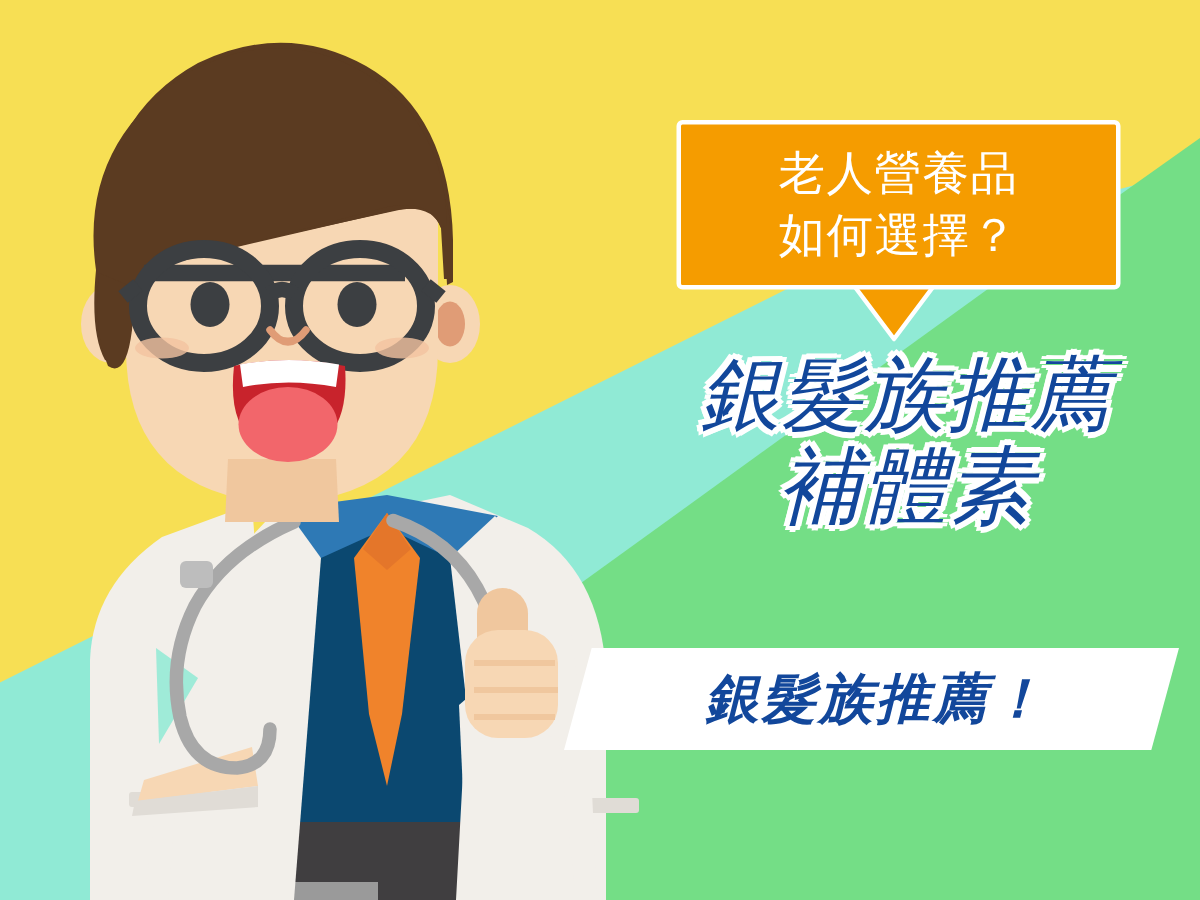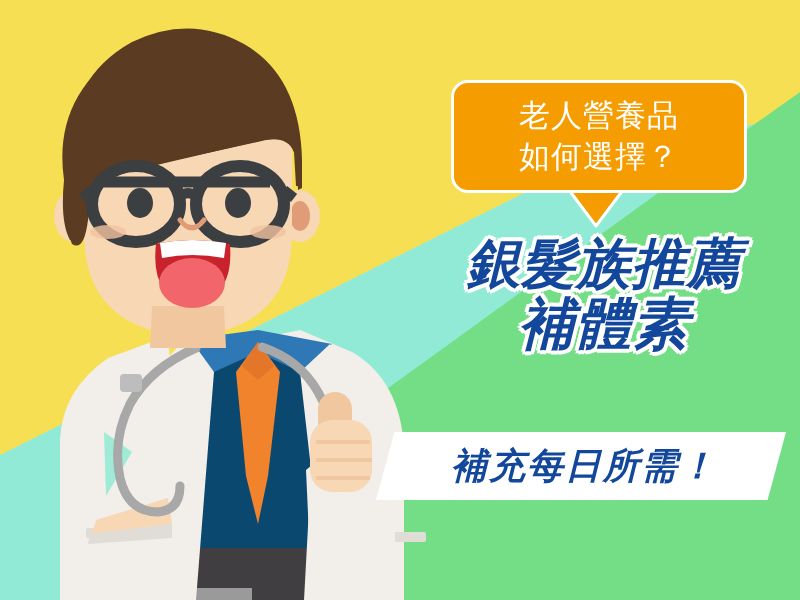--- a/index.html
+++ b/index.html
@@ -16,21 +16,21 @@
   }
   .layer{position:absolute;top:0;left:0;width:800px;height:600px;}
 
   
   #bubble{
     position:absolute;
     left:451px;top:80px;
     width:296px;height:113px;
     background:#F59C00;
     border:3px solid #ffffff;
-    border-radius:17px;
+    border-radius:4px;
     box-sizing:border-box;
     z-index:6;
   }
   #bubble-text{
     position:absolute;
     left:0;top:0;width:100%;height:100%;
     display:flex;flex-direction:column;
     align-items:center;justify-content:center;
     color:#ffffff;
     font-size:31px;
@@ -44,21 +44,21 @@
   
   #headline{
     position:absolute;
     left:418px;top:236px;
     width:372px;
     z-index:7;
     text-align:center;
   }
   .hl-line{
     color:#12479B;
-    font-weight:bold;
+    font-weight:normal;
     font-style:italic;
     letter-spacing:1px;
     white-space:nowrap;
     line-height:1;
     text-shadow:
        3px 0 0 #fff, -3px 0 0 #fff, 0 3px 0 #fff, 0 -3px 0 #fff,
        3px 3px 0 #fff, -3px 3px 0 #fff, 3px -3px 0 #fff, -3px -3px 0 #fff,
        4px 0 0 #fff, -4px 0 0 #fff, 0 4px 0 #fff, 0 -4px 0 #fff;
   }
   #hl-1{font-size:54px;}
@@ -218,16 +218,16 @@
       <span>如何選擇？</span>
     </div>
   </div>
 
   <div id="headline">
     <div id="hl-1" class="hl-line">銀髮族推薦</div>
     <div id="hl-2" class="hl-line">補體素</div>
   </div>
 
   <div id="banner">
-    <div id="banner-text">補充每日所需！</div>
+    <div id="banner-text">銀髮族推薦！</div>
   </div>
 
 </div>
 
 </body></html>

